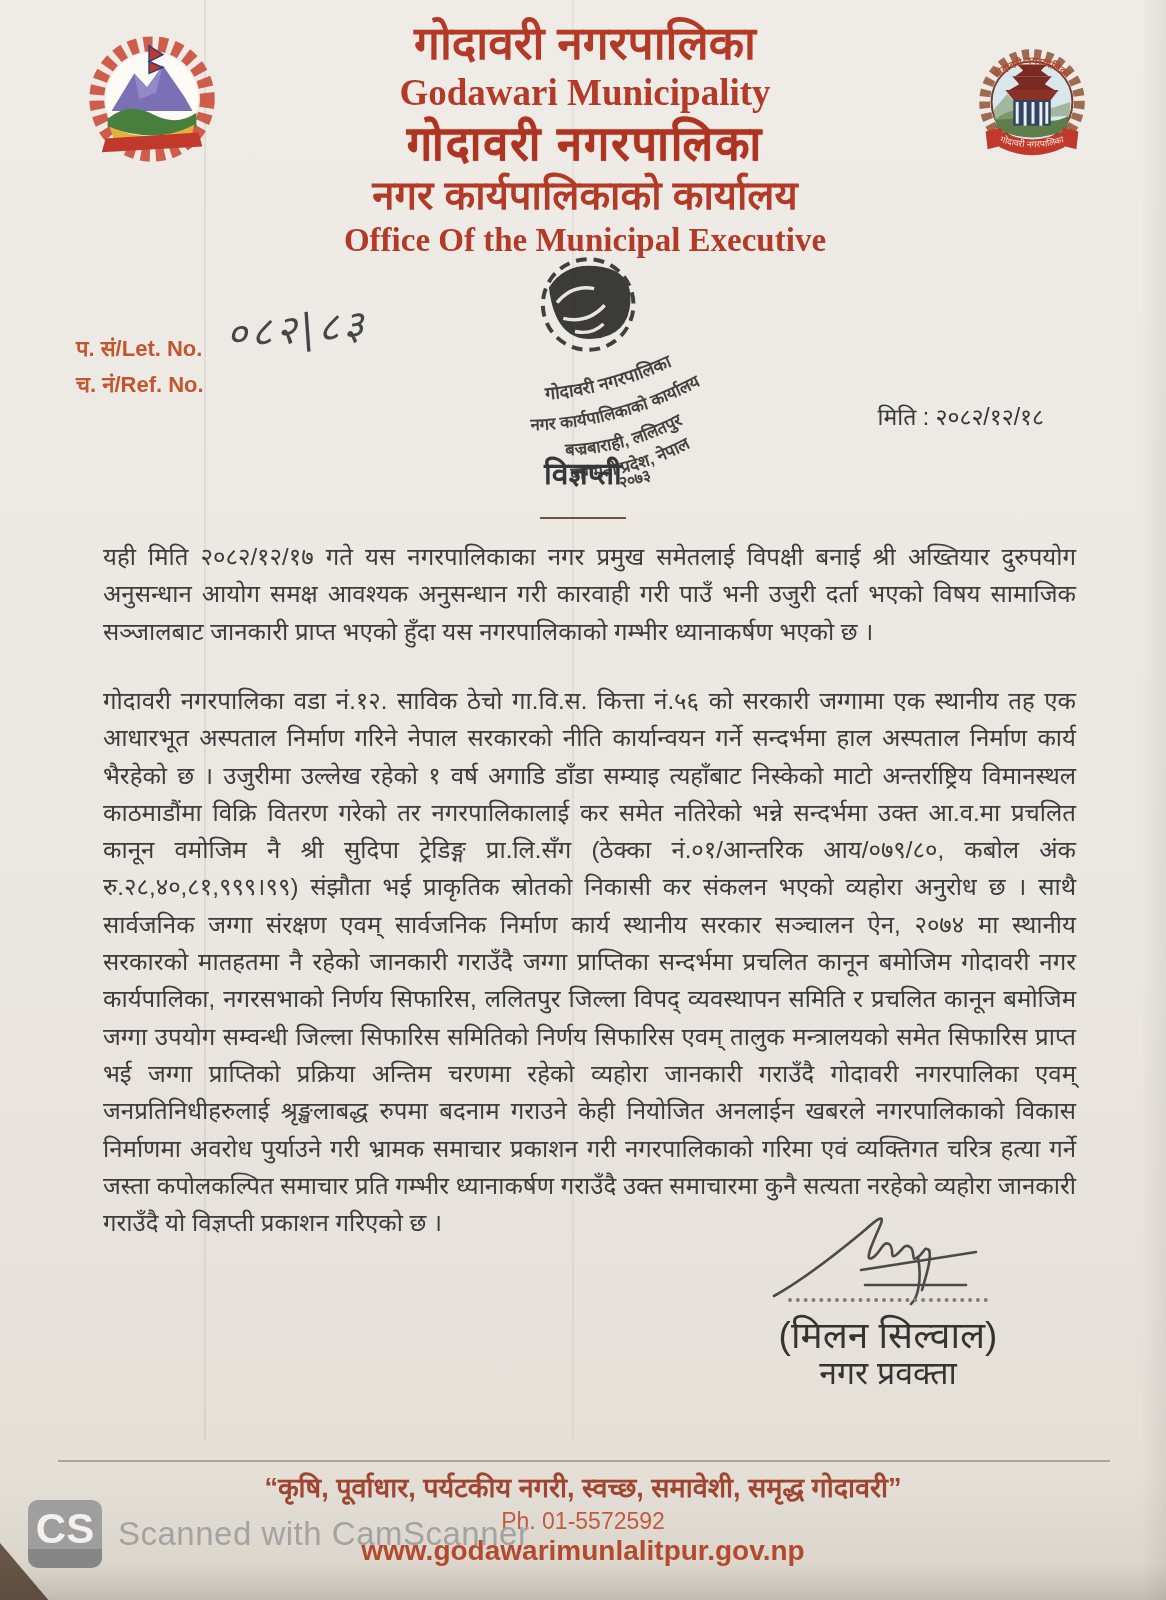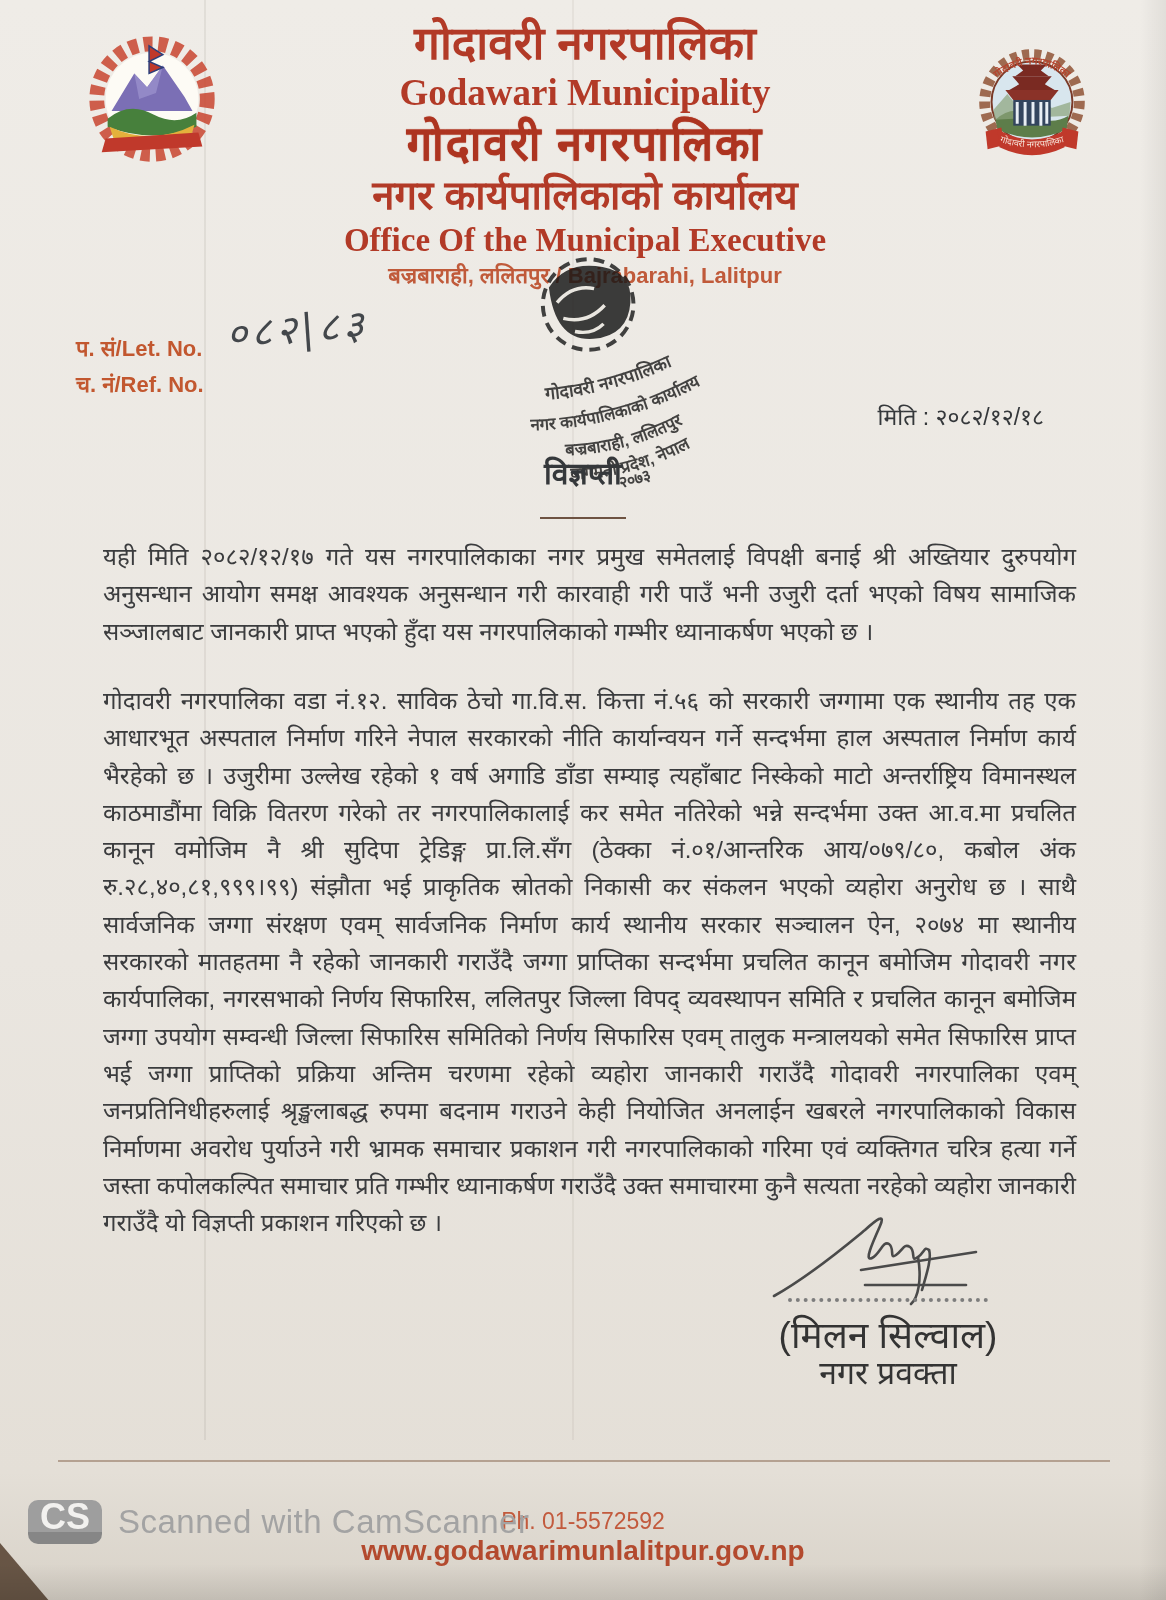--- a/index.html
+++ b/index.html
@@ -71,23 +71,23 @@
     background:#8d6e58;opacity:.55;}
   .slogan{position:absolute;left:0;right:0;top:1468px;text-align:center;
     font-size:27px;font-weight:bold;color:#a04530;}
   .phone{position:absolute;left:0;right:0;top:1508px;text-align:center;
     font-size:23px;color:#c25a3d;}
   .website{position:absolute;left:0;right:0;top:1535px;text-align:center;
     font-size:28px;font-weight:bold;color:#b34a2e;}
 
   
   .watermark{position:absolute;left:28px;top:1500px;display:flex;align-items:center;z-index:5;}
-  .cs-box{width:74px;height:44px;border-radius:10px;
+  .cs-box{width:74px;height:68px;border-radius:10px;
     background:linear-gradient(#9e9e9e 72%,#868686 72%);
-    color:#f2f1ef;font-size:36px;font-weight:bold;
+    color:#f2f1ef;font-size:42px;font-weight:bold;
     display:flex;align-items:center;justify-content:center;padding-bottom:10px;box-sizing:border-box;}
   .wm-text{margin-left:16px;font-size:33px;color:#a3a3a3;letter-spacing:0.5px;}
 </style>
 </head>
 <body>
 
 <div class="page">
 
   <div class="fold fold-1"></div>
   <div class="fold fold-2"></div>
@@ -127,21 +127,20 @@
       <textPath href="#sealRibbonArc" startOffset="50%" text-anchor="middle">गोदावरी नगरपालिका</textPath>
     </text>
   </svg>
 
   <div class="head">
     <div class="h-np1">गोदावरी नगरपालिका</div>
     <div class="h-en1">Godawari Municipality</div>
     <div class="h-np2">गोदावरी नगरपालिका</div>
     <div class="h-np3">नगर कार्यपालिकाको कार्यालय</div>
     <div class="h-en2">Office Of the Municipal Executive</div>
-    <div class="h-addr">बज्रबाराही, ललितपुर / Bajrabarahi, Lalitpur</div>
   </div>
 
   <div class="letno">प. सं/Let. No.</div>
   <div class="letno-value">०८२|८३</div>
   <div class="refno">च. नं/Ref. No.</div>
 
   <svg class="stamp" viewBox="0 0 360 270">
     <defs>
       <path id="stArc1" d="M 42 118 Q 180 168 318 118"></path>
       <path id="stArc2" d="M 40 148 Q 180 200 320 148"></path>
@@ -179,20 +178,21 @@
       <path d="M93 70 L 208 52"></path>
       <path d="M97 85 L 198 85"></path>
       <path d="M150 57 C 154 80, 150 98, 143 104"></path>
     </g>
   </svg>
   <div class="sig-dots"></div>
   <div class="sig-name">(मिलन सिल्वाल)</div>
   <div class="sig-role">नगर प्रवक्ता</div>
 
   <div class="footer-rule"></div>
+  <div class="slogan">“कृषि, पूर्वाधार, पर्यटकीय नगरी, स्वच्छ, समावेशी, समृद्ध गोदावरी”</div>
   <div class="phone">Ph. 01-5572592</div>
   <div class="website">www.godawarimunlalitpur.gov.np</div>
 
   <div class="watermark">
     <div class="cs-box">CS</div>
     <span class="wm-text">Scanned with CamScanner</span>
   </div>
 
   <div class="corner-dark"></div>
   <div class="edge-right"></div>

